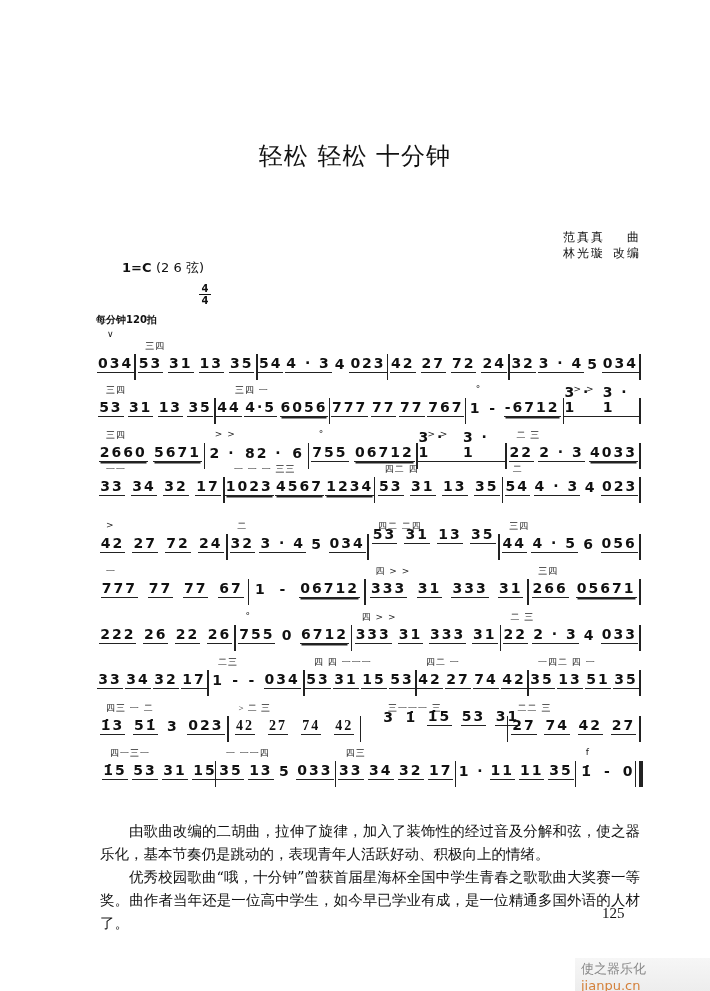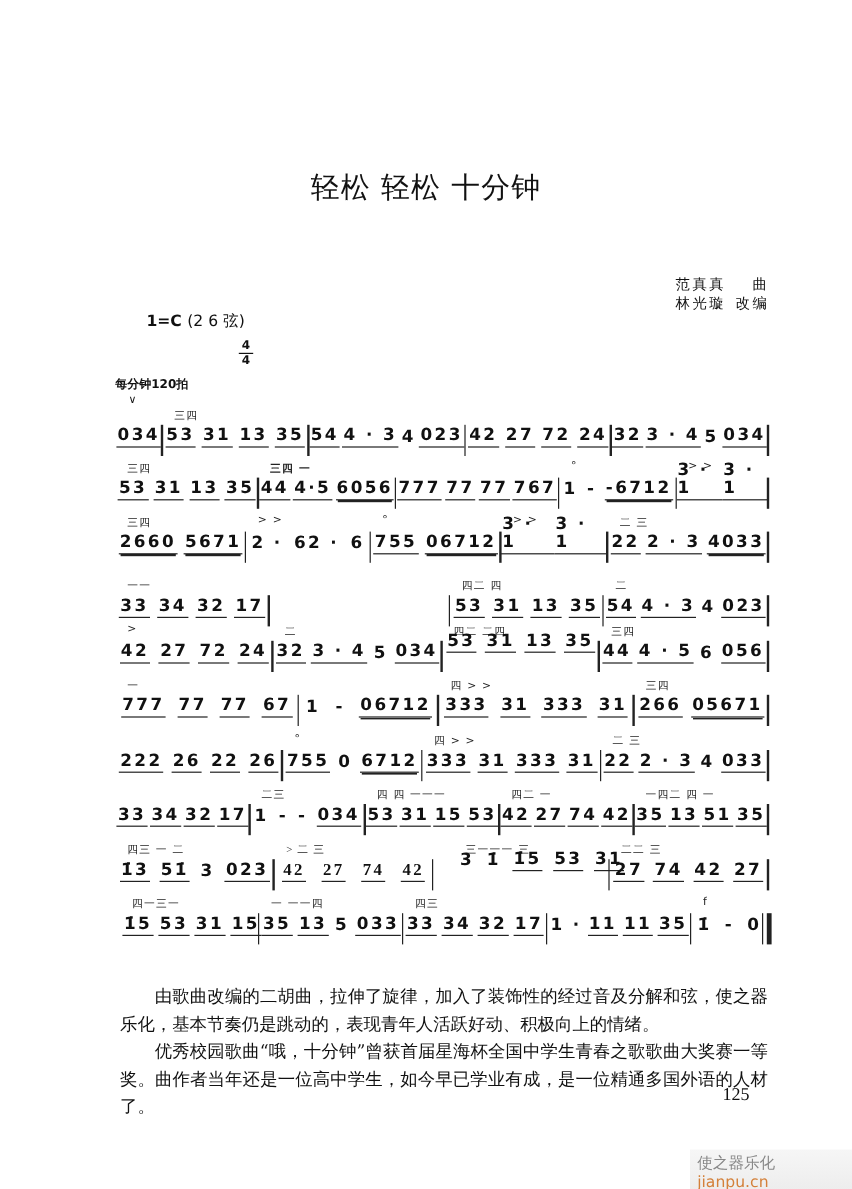--- a/index.html
+++ b/index.html
@@ -106,21 +106,21 @@
     <div class="staff" style="top: 44px;">
       <div class="measure" style="left: 0px; width: 119px;">
         <span class="ann" style="left: 10px;">三四</span>
         <span class="grp">53</span>
         <span class="grp">31</span>
         <span class="grp">13</span>
         <span class="grp">35</span>
       </div>
       <div class="bar" style="left: 118px;"></div>
       <div class="measure" style="left: 119px; width: 114.75px;">
-        <span class="ann" style="left: 10px; font-weight: bold;">三四  一</span>
+        <span class="ann" style="left: 20px;">三四  一</span>
         <span class="grp">44</span>
         <span class="grp">4·5</span>
         <span class="grp dbl">6056</span>
       </div>
       <div class="bar" style="left: 232.75px;"></div>
       <div class="measure" style="left: 233.75px; width: 136px;">
         <span class="grp">777</span>
         <span class="grp">77</span>
         <span class="grp">77</span>
         <span class="grp">767</span>
@@ -143,21 +143,21 @@
     <div class="staff" style="top: 89px;">
       <div class="measure" style="left: 0px; width: 108.8px;">
         <span class="ann" style="left: 10px;">三四</span>
         <span class="grp dbl">2660</span>
         <span class="grp dbl">5671</span>
       </div>
       <div class="bar" style="left: 107.8px;"></div>
       <div class="measure" style="left: 108.8px; width: 103.855px;">
         <span class="ann" style="left: 10px;">&gt;  &gt;</span>
         <span class="grp nou">2 ·</span>
-        <span class="grp nou">62 ·</span>
+        <span class="grp nou">82 ·</span>
         <span class="grp nou">6</span>
       </div>
       <div class="bar" style="left: 211.655px;"></div>
       <div class="measure" style="left: 212.655px; width: 108.8px;">
         <span class="ann" style="left: 10px;">°</span>
         <span class="grp">755</span>
         <span class="grp dbl">06712</span>
       </div>
       <div class="bar" style="left: 320.455px;"></div>
       <div class="measure" style="left: 321.455px; width: 89.0182px;">
@@ -167,29 +167,35 @@
       </div>
       <div class="bar" style="left: 409.473px;"></div>
       <div class="measure" style="left: 410.473px; width: 133.527px;">
         <span class="ann" style="left: 10px;">二      三</span>
         <span class="grp">22</span>
         <span class="grp">2 · 3</span>
         <span class="grp dbl">4033</span>
       </div>
       <div class="bar" style="left: 543px;"></div>
     </div>
-    <div class="staff" style="top: 142px;">
+    <div class="staff" style="top: 123px;">
       <div class="measure" style="left: 0px; width: 128px;">
         <span class="ann" style="left: 10px;">一一</span>
         <span class="grp">33</span>
         <span class="grp">34</span>
         <span class="grp">32</span>
         <span class="grp">17</span>
       </div>
       <div class="bar" style="left: 127px;"></div>
+      <div class="measure" style="left: 128px; width: 150.857px;">
+        <span class="ann" style="left: 10px;">一   一   一 三三</span>
+        <span class="grp dbl">1023</span>
+        <span class="grp dbl">4567</span>
+        <span class="grp dbl">1234</span>
+      </div>
       <div class="bar" style="left: 277.857px;"></div>
       <div class="measure" style="left: 278.857px; width: 128px;">
         <span class="ann" style="left: 10px;">四二  四</span>
         <span class="grp">53</span>
         <span class="grp">31</span>
         <span class="grp">13</span>
         <span class="grp">35</span>
       </div>
       <div class="bar" style="left: 405.857px;"></div>
       <div class="measure" style="left: 406.857px; width: 137.143px;">

